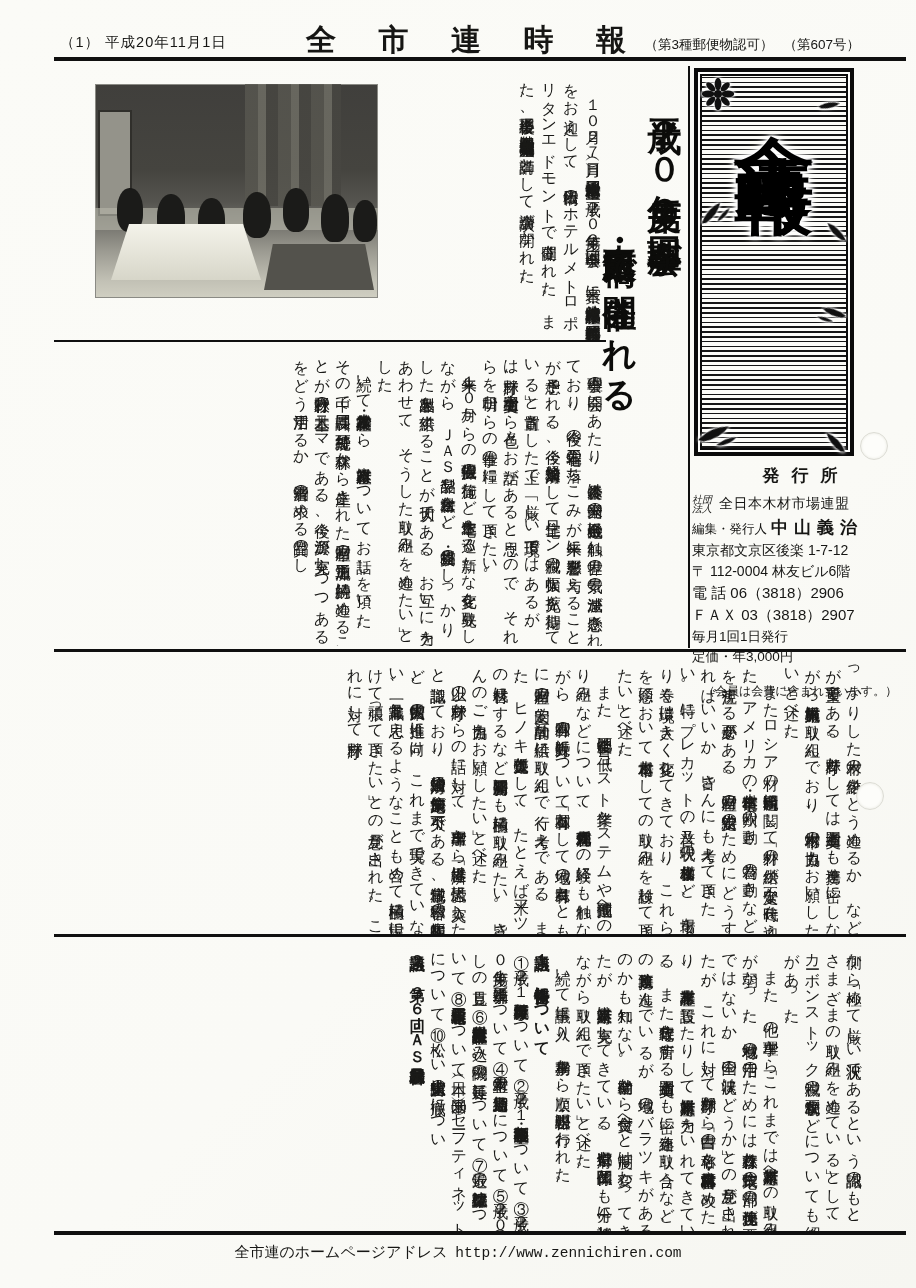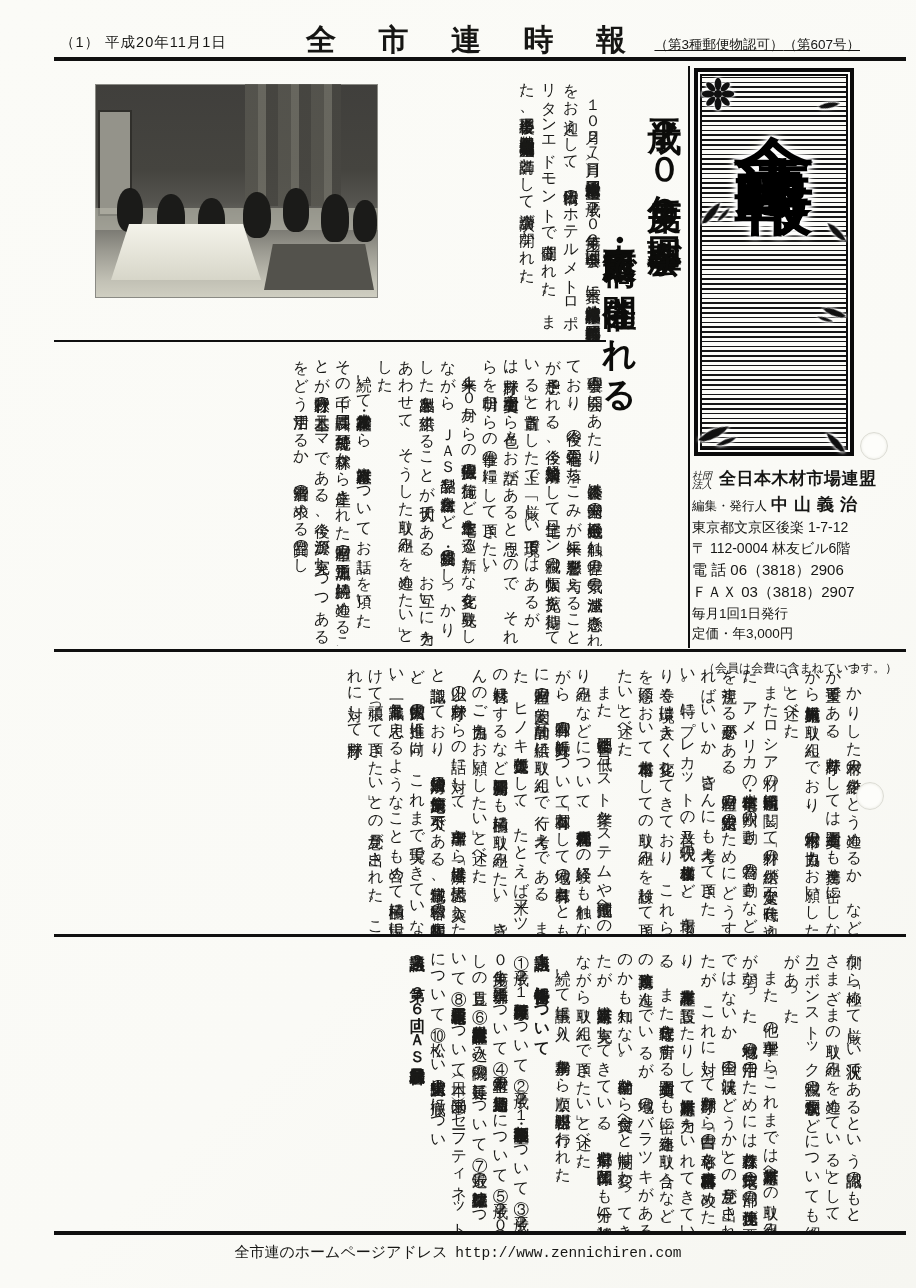--- a/index.html
+++ b/index.html
@@ -10,21 +10,21 @@
     overflow:hidden; color:#161614;
     font-family:"Liberation Serif","DejaVu Serif",serif;
   }
   .abs{position:absolute;}
   .rule{position:absolute; background:#101010;}
 
   
   .h-left{left:60px; top:33px; font:14.5px "Liberation Sans",sans-serif; letter-spacing:1px;}
   .h-title{left:8px; top:20px; width:100%; text-align:center;
            font:700 30px "DejaVu Serif",serif; letter-spacing:16px; text-indent:16px;}
-  .h-right{right:56px; top:36px; font:13.5px "Liberation Sans",sans-serif; display:flex; text-decoration:underline;}
+  .h-right{right:56px; top:36px; font:13.5px "Liberation Sans",sans-serif; display:flex; gap:10px;}
 
   
   .photo{left:95px; top:84px; width:283px; height:214px; overflow:hidden;
     background:linear-gradient(180deg,#403f3c 0%,#45443f 40%,#55544f 55%,#7b7a73 68%,#9b9a91 78%,#c2c1b5 92%,#d0cfc2 100%);
     box-shadow:0 0 0 1px #8a8a84 inset;}
   .ph-flip{position:absolute; left:3px; top:26px; width:30px; height:102px; background:#94938a; border:2px solid #302f2b;}
   .ph-panel{position:absolute; left:150px; top:0; width:96px; height:122px;
     background:repeating-linear-gradient(90deg,#57564f 0 13px,#6e6d64 13px 21px,#474641 21px 33px); opacity:.85;}
   .ph-band{position:absolute; left:0; top:124px; width:100%; height:22px; background:#b4b3a8; opacity:.65;}
   .fig{position:absolute; background:#1b1b19; border-radius:48% 48% 40% 40%;}
@@ -59,21 +59,21 @@
     background:repeating-linear-gradient(180deg,#161616 0 1.6px,#fcfcf8 1.6px 4.8px);}
   .mh-title{position:absolute; top:14px; left:50%; writing-mode:vertical-rl;
     font:700 62px "DejaVu Serif",serif; letter-spacing:10px; color:#000;
     transform:translateX(-50%) scaleX(1.28); transform-origin:top center;
     text-shadow:0 0 2px #fff,0 0 3px #fff,0 0 5px #fff,0 0 7px #fff,0 0 9px #fff;}
   .orn{position:absolute; filter:drop-shadow(0 0 1.5px #fff) drop-shadow(0 0 1.5px #fff);}
   .pub{left:692px; top:464px; width:216px; font-family:"Liberation Sans",sans-serif;}
   .pub-issuer{text-align:center; font-size:17px; font-weight:700; letter-spacing:12px; text-indent:12px; margin-bottom:8px;}
   .pub-row{margin:3px 0; font-size:14px; white-space:nowrap;}
   .stack{display:inline-block; vertical-align:middle; font-size:10px; line-height:9px; margin-right:7px;font-style:italic;}
-  .org-name{font-size:17px; font-weight:700; letter-spacing:.5px;}
+  .org-name{font-size:14px; font-weight:400; letter-spacing:.5px;}
   .ed-label{font-size:12.5px;}
   .ed-name{font-size:17px; letter-spacing:6px; font-weight:600;}
   .pub-center{text-align:left; font-size:13.5px; margin:2px 0;}
   .pub-note{font-size:12px; text-align:center; margin-top:17px; white-space:nowrap;}
 
   
   .footer{left:0; top:1243px; width:100%; text-align:center; font-size:15px;}
   .footer .url{font-family:"Liberation Mono","DejaVu Sans Mono",monospace; font-size:14.5px;}
 
   .hole{position:absolute; width:26px; height:26px; border-radius:50%;
@@ -200,20 +200,21 @@
       <svg viewBox="0 0 60 36" width="32" height="19">
           <g fill="#101010">
             <path d="M2 32 Q18 8 44 4 Q34 24 10 33 Z"></path>
           </g>
         </svg>
     </div>
     <div class="mh-title">全市連時報</div>
   </div>
 
   <div class="abs pub">
+    <div class="pub-issuer">発行所</div>
     <div class="pub-row">
       <span class="stack">
         <span>社団</span><br>
         <span>法人</span>
       </span><span class="org-name">全日本木材市場連盟</span>
     </div>
     <div class="pub-row">
       <span class="ed-label">編集・発行人</span>
       <span class="ed-name">中山義治</span>
     </div>

